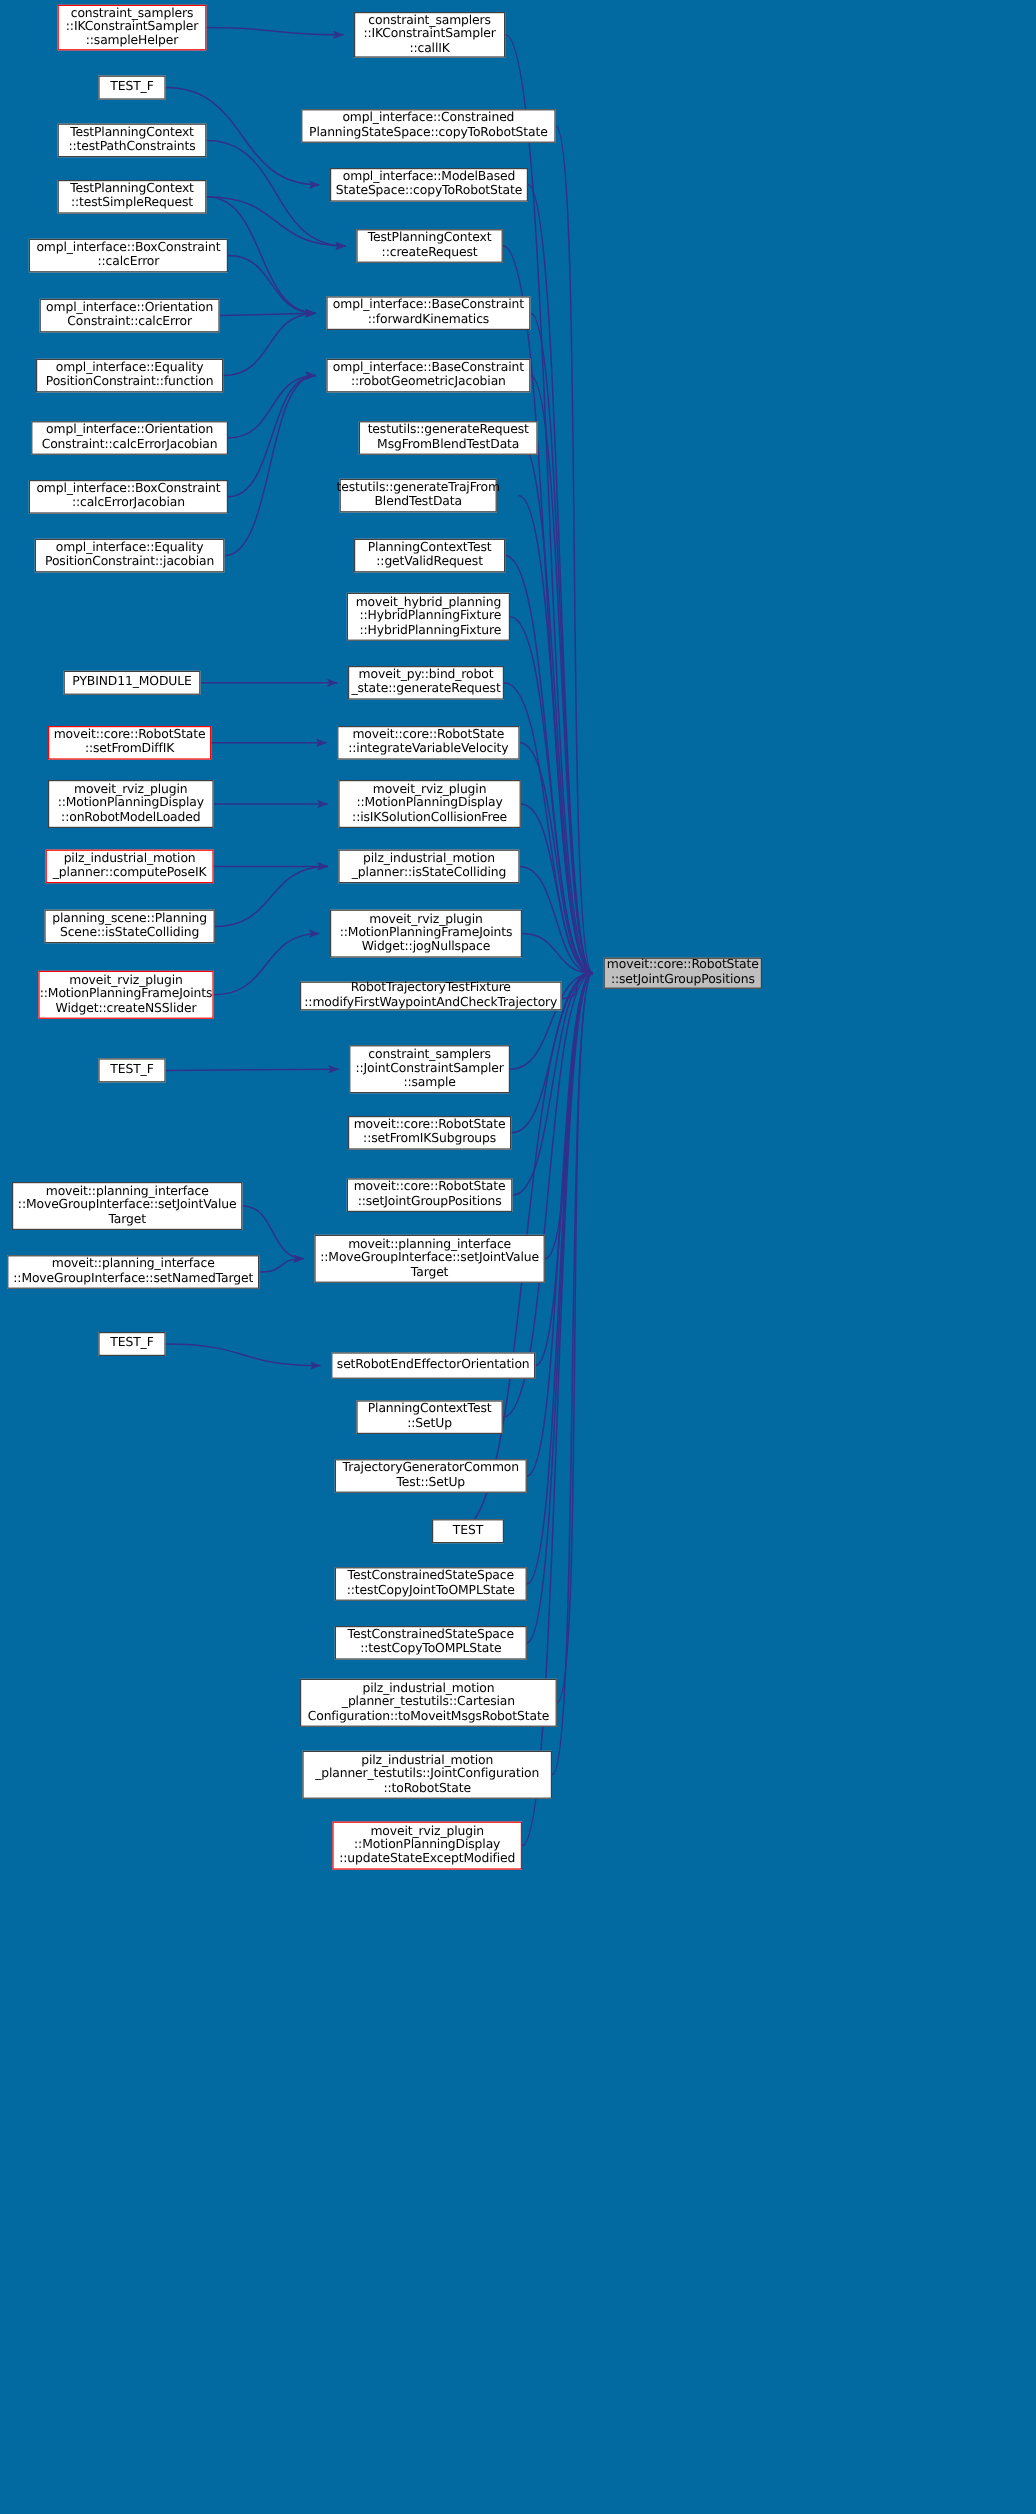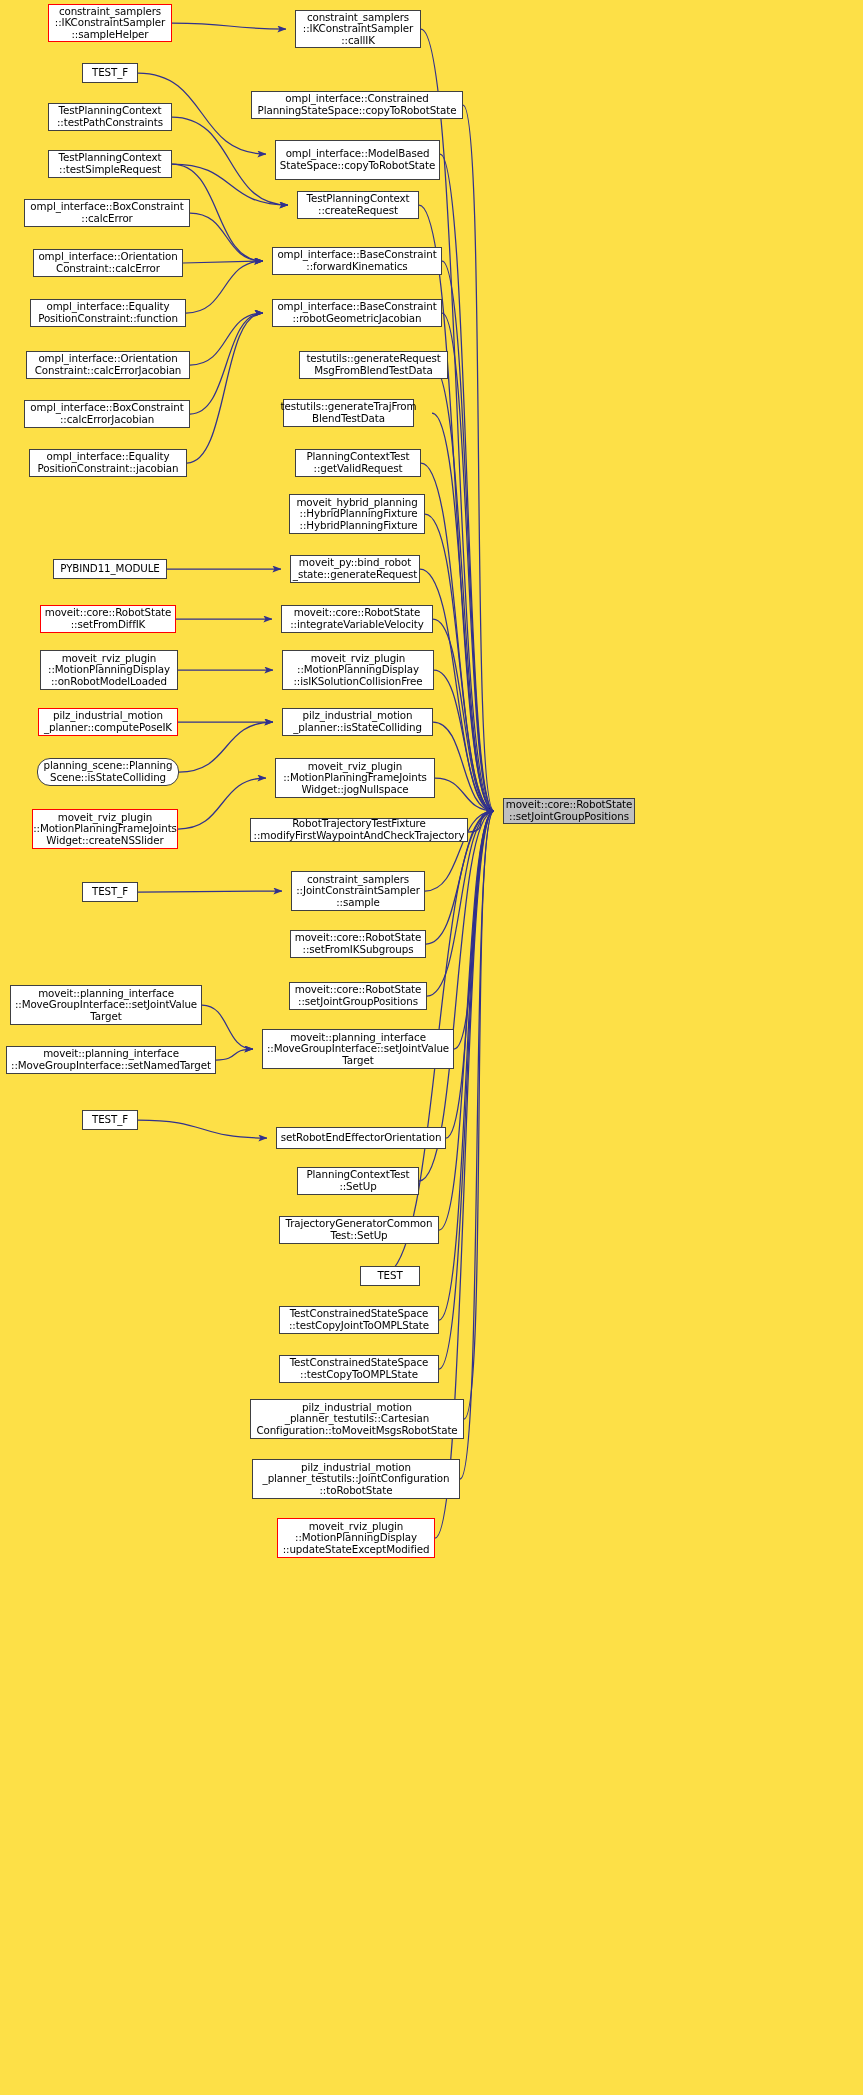--- a/index.html
+++ b/index.html
@@ -7,21 +7,21 @@
     padding: 0;
     background: #ffffff;
   }
   body {
     font-family: "DejaVu Sans", sans-serif;
   }
   #graph {
     position: relative;
     width: 863px;
     height: 2095px;
-    background: #fde047;
+    background: #0369a1;
     overflow: hidden;
   }
   #edges {
     position: absolute;
     left: 0;
     top: 0;
     width: 863px;
     height: 2095px;
     pointer-events: none;
   }
@@ -118,21 +118,21 @@
 ::IKConstraintSampler
 ::sampleHelper</div>
       <div class="node" style="left: 295px; top: 10px; width: 126px; height: 38px;">constraint_samplers
 ::IKConstraintSampler
 ::callIK</div>
       <div class="node" style="left: 82px; top: 63px; width: 56px; height: 20px;">TEST_F</div>
       <div class="node" style="left: 251px; top: 91px; width: 212px; height: 28px;">ompl_interface::Constrained
 PlanningStateSpace::copyToRobotState</div>
       <div class="node" style="left: 48px; top: 103px; width: 124px; height: 28px;">TestPlanningContext
 ::testPathConstraints</div>
-      <div class="node" style="left: 275px; top: 140px; width: 165px; height: 40px;">ompl_interface::ModelBased
+      <div class="node" style="left: 275px; top: 140px; width: 165px; height: 28px;">ompl_interface::ModelBased
 StateSpace::copyToRobotState</div>
       <div class="node" style="left: 48px; top: 150px; width: 124px; height: 28px;">TestPlanningContext
 ::testSimpleRequest</div>
       <div class="node" style="left: 297px; top: 191px; width: 122px; height: 28px;">TestPlanningContext
 ::createRequest</div>
       <div class="node" style="left: 24px; top: 199px; width: 166px; height: 28px;">ompl_interface::BoxConstraint
 ::calcError</div>
       <div class="node" style="left: 33px; top: 249px; width: 150px; height: 28px;">ompl_interface::Orientation
 Constraint::calcError</div>
       <div class="node" style="left: 272px; top: 247px; width: 170px; height: 28px;">ompl_interface::BaseConstraint
@@ -166,21 +166,21 @@
       <div class="node" style="left: 40px; top: 650px; width: 138px; height: 40px;">moveit_rviz_plugin
 ::MotionPlanningDisplay
 ::onRobotModelLoaded</div>
       <div class="node" style="left: 282px; top: 650px; width: 152px; height: 40px;">moveit_rviz_plugin
 ::MotionPlanningDisplay
 ::isIKSolutionCollisionFree</div>
       <div class="node red" style="left: 38px; top: 708px; width: 140px; height: 28px;">pilz_industrial_motion
 _planner::computePoseIK</div>
       <div class="node" style="left: 282px; top: 708px; width: 151px; height: 28px;">pilz_industrial_motion
 _planner::isStateColliding</div>
-      <div class="node" style="left: 37px; top: 758px; width: 142px; height: 28px; border-radius: 13px;">planning_scene::Planning
+      <div class="node" style="left: 37px; top: 758px; width: 142px; height: 28px;">planning_scene::Planning
 Scene::isStateColliding</div>
       <div class="node" style="left: 275px; top: 758px; width: 160px; height: 40px;">moveit_rviz_plugin
 ::MotionPlanningFrameJoints
 Widget::jogNullspace</div>
       <div class="node red" style="left: 32px; top: 809px; width: 146px; height: 40px;">moveit_rviz_plugin
 ::MotionPlanningFrameJoints
 Widget::createNSSlider</div>
       <div class="node" style="left: 250px; top: 818px; width: 218px; height: 24px;">RobotTrajectoryTestFixture
 ::modifyFirstWaypointAndCheckTrajectory</div>
       <div class="node" style="left: 82px; top: 882px; width: 56px; height: 20px;">TEST_F</div>

